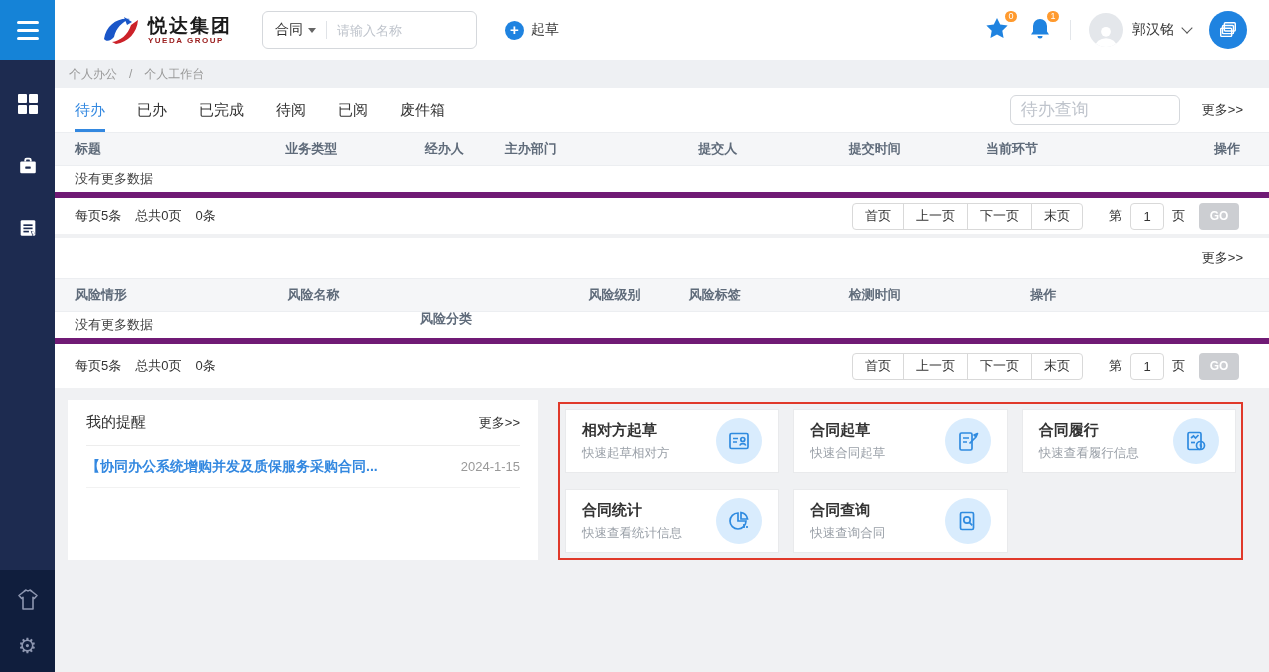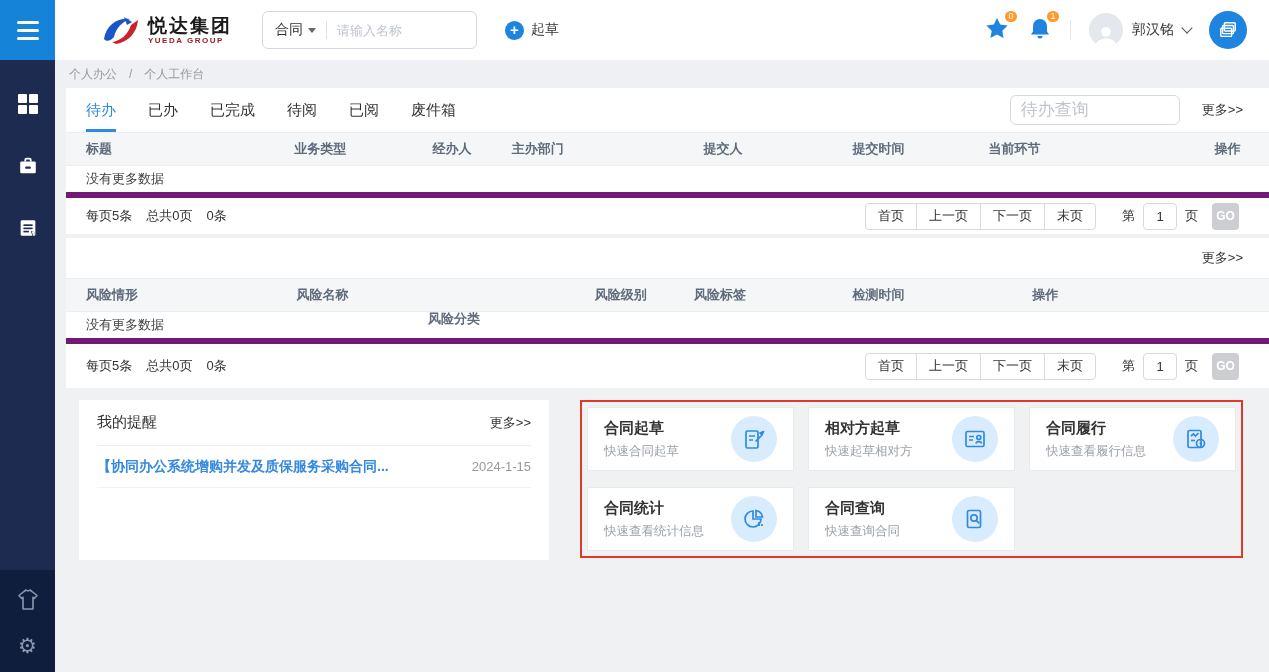--- a/index.html
+++ b/index.html
@@ -39,21 +39,21 @@
   .user { display:flex; align-items:center; gap:9px; cursor:pointer; }
   .avatar { width:34px; height:34px; border-radius:50%; background:#e4e7eb; display:flex; align-items:flex-end; justify-content:center; overflow:hidden; }
   .username { font-size:14px; color:#333; }
   .chev { width:8px; height:8px; border-right:1.5px solid #555; border-bottom:1.5px solid #555; transform:rotate(45deg); margin-top:-4px; }
   .layers-btn { width:38px; height:38px; border-radius:50%; background:#1f83e0; display:flex; align-items:center; justify-content:center; cursor:pointer; }
 
   
   .breadcrumb { height:28px; background:#eef0f3; display:flex; align-items:center; padding-left:14px; font-size:12px; color:#999; flex-shrink:0; gap:12px; }
 
   
-  .content { flex:1; background:#f0f1f3; min-height:0;padding-left:11px; }
+  .content { flex:1; background:#f0f1f3; min-height:0; }
   .panel { background:#fff; }
   .panel-gap { height:4px; background:#f0f1f3; }
 
   .tabs-row { display:flex; align-items:center; padding:0 26px 0 20px; height:44px; }
   .tabs { display:flex; height:100%; }
   .tab { font-size:15px; color:#333; margin-right:32px; display:flex; align-items:center; height:100%; border-bottom:3px solid transparent; padding-top:3px; cursor:pointer; }
   .tab.active { color:#3388e0; border-bottom-color:#3388e0; }
   .tabs-right { margin-left:auto; display:flex; align-items:center; gap:22px; }
   .small-search { width:170px; height:30px; border:1px solid #d5d8dc; border-radius:6px; padding:0 10px; font-size:17px; outline:none; }
   .small-search::placeholder { color:#bfc4cc; }
@@ -69,24 +69,24 @@
 
   .pagination { display:flex; align-items:center; padding:0 30px 0 20px; height:36px; font-size:13px; color:#333; }
   .pg-summary { display:flex; gap:14px; }
   .pg-right { margin-left:auto; display:flex; align-items:center; }
   .pg-group { display:flex; }
   .pg-btn { height:27px; padding:0 12px; border:1px solid #d9d9d9; background:#fff; font-size:13px; color:#333; display:flex; align-items:center; margin-left:-1px; cursor:pointer; }
   .pg-btn:first-child { border-radius:4px 0 0 4px; margin-left:0; }
   .pg-btn:last-child { border-radius:0 4px 4px 0; }
   .pg-jump { display:flex; align-items:center; gap:8px; margin-left:26px; }
   .pg-input { width:34px; height:27px; border:1px solid #d9d9d9; border-radius:4px; text-align:center; font-size:13px; color:#333; outline:none; }
-  .go-btn { width:27px; height:27px; background:#ccced2; color:#fff; border:none; border-radius:4px; font-size:12px; font-weight:bold; margin-left:14px; cursor:pointer; }
-
-  
-  .bottom-row { display:flex; padding:12px 26px 0 13px; align-items:flex-start;gap:11px; }
+  .go-btn { width:40px; height:27px; background:#ccced2; color:#fff; border:none; border-radius:4px; font-size:12px; font-weight:bold; margin-left:14px; cursor:pointer; }
+
+  
+  .bottom-row { display:flex; padding:12px 26px 0 13px; align-items:flex-end; }
   .reminder-card { width:470px; background:#fff; margin-right:20px; padding:0 18px; height:160px; flex-shrink:0; }
   .rc-head { display:flex; align-items:center; justify-content:space-between; height:46px; border-bottom:1px solid #ededed; }
   .rc-title { font-size:15px; color:#333; }
   .rc-item { display:flex; align-items:center; justify-content:space-between; height:42px; border-bottom:1px solid #f2f2f2; }
   .rc-link { font-size:14px; color:#3388e0; font-weight:bold; white-space:nowrap; overflow:hidden; text-overflow:ellipsis; max-width:330px; cursor:pointer; }
   .rc-date { font-size:13px; color:#999; }
 
   .quick-box { flex:1; border:2px solid #e0392a; padding:5px; display:grid; grid-template-columns:repeat(3,1fr); gap:16px 14px; align-content:start; }
   .qcard { background:#fff; border:1px solid #e9eaec; height:64px; display:flex; align-items:center; justify-content:space-between; padding:0 16px; cursor:pointer; }
   .qc-title { font-size:15px; font-weight:bold; color:#333; }
@@ -314,42 +314,42 @@
           </div>
           <div class="rc-item">
             <span class="rc-link">【协同办公系统增购并发及质保服务采购合同...</span>
             <span class="rc-date">2024-1-15</span>
           </div>
         </div>
 
         <div class="quick-box">
           <div class="qcard">
             <div>
-                <div class="qc-title">合同起草</div>
-                <div class="qc-sub">快速合同起草</div>
-              </div>
-            <span class="qc-icon">
-              <svg width="24" height="24" viewBox="0 0 24 24" fill="none" stroke="#2f8be0" stroke-width="1.7">
-                  <rect x="4" y="4" width="12" height="17" rx="1.5"></rect>
-                  <path d="M7 9 h6 M7 13 h4"></path>
-                  <path d="M13.5 14.5 L20 8 l0 0 M20 8 l1.5-3.5 L18 6 Z" fill="#2f8be0" stroke-linejoin="round"></path>
-                </svg>
-            </span>
-          </div>
-          <div class="qcard">
-            <div>
                 <div class="qc-title">相对方起草</div>
                 <div class="qc-sub">快速起草相对方</div>
               </div>
             <span class="qc-icon">
               <svg width="24" height="24" viewBox="0 0 24 24" fill="none" stroke="#2f8be0" stroke-width="1.7">
                   <rect x="3" y="4.5" width="18" height="15" rx="1.5"></rect>
                   <path d="M6 9.5 h5 M6 13 h4"></path>
                   <circle cx="15.8" cy="10.5" r="2"></circle>
                   <path d="M12.8 16.5 a3.2 3 0 0 1 6 0"></path>
+                </svg>
+            </span>
+          </div>
+          <div class="qcard">
+            <div>
+                <div class="qc-title">合同起草</div>
+                <div class="qc-sub">快速合同起草</div>
+              </div>
+            <span class="qc-icon">
+              <svg width="24" height="24" viewBox="0 0 24 24" fill="none" stroke="#2f8be0" stroke-width="1.7">
+                  <rect x="4" y="4" width="12" height="17" rx="1.5"></rect>
+                  <path d="M7 9 h6 M7 13 h4"></path>
+                  <path d="M13.5 14.5 L20 8 l0 0 M20 8 l1.5-3.5 L18 6 Z" fill="#2f8be0" stroke-linejoin="round"></path>
                 </svg>
             </span>
           </div>
           <div class="qcard">
             <div>
                 <div class="qc-title">合同履行</div>
                 <div class="qc-sub">快速查看履行信息</div>
               </div>
             <span class="qc-icon">
               <svg width="24" height="24" viewBox="0 0 24 24" fill="none" stroke="#2f8be0" stroke-width="1.7">

